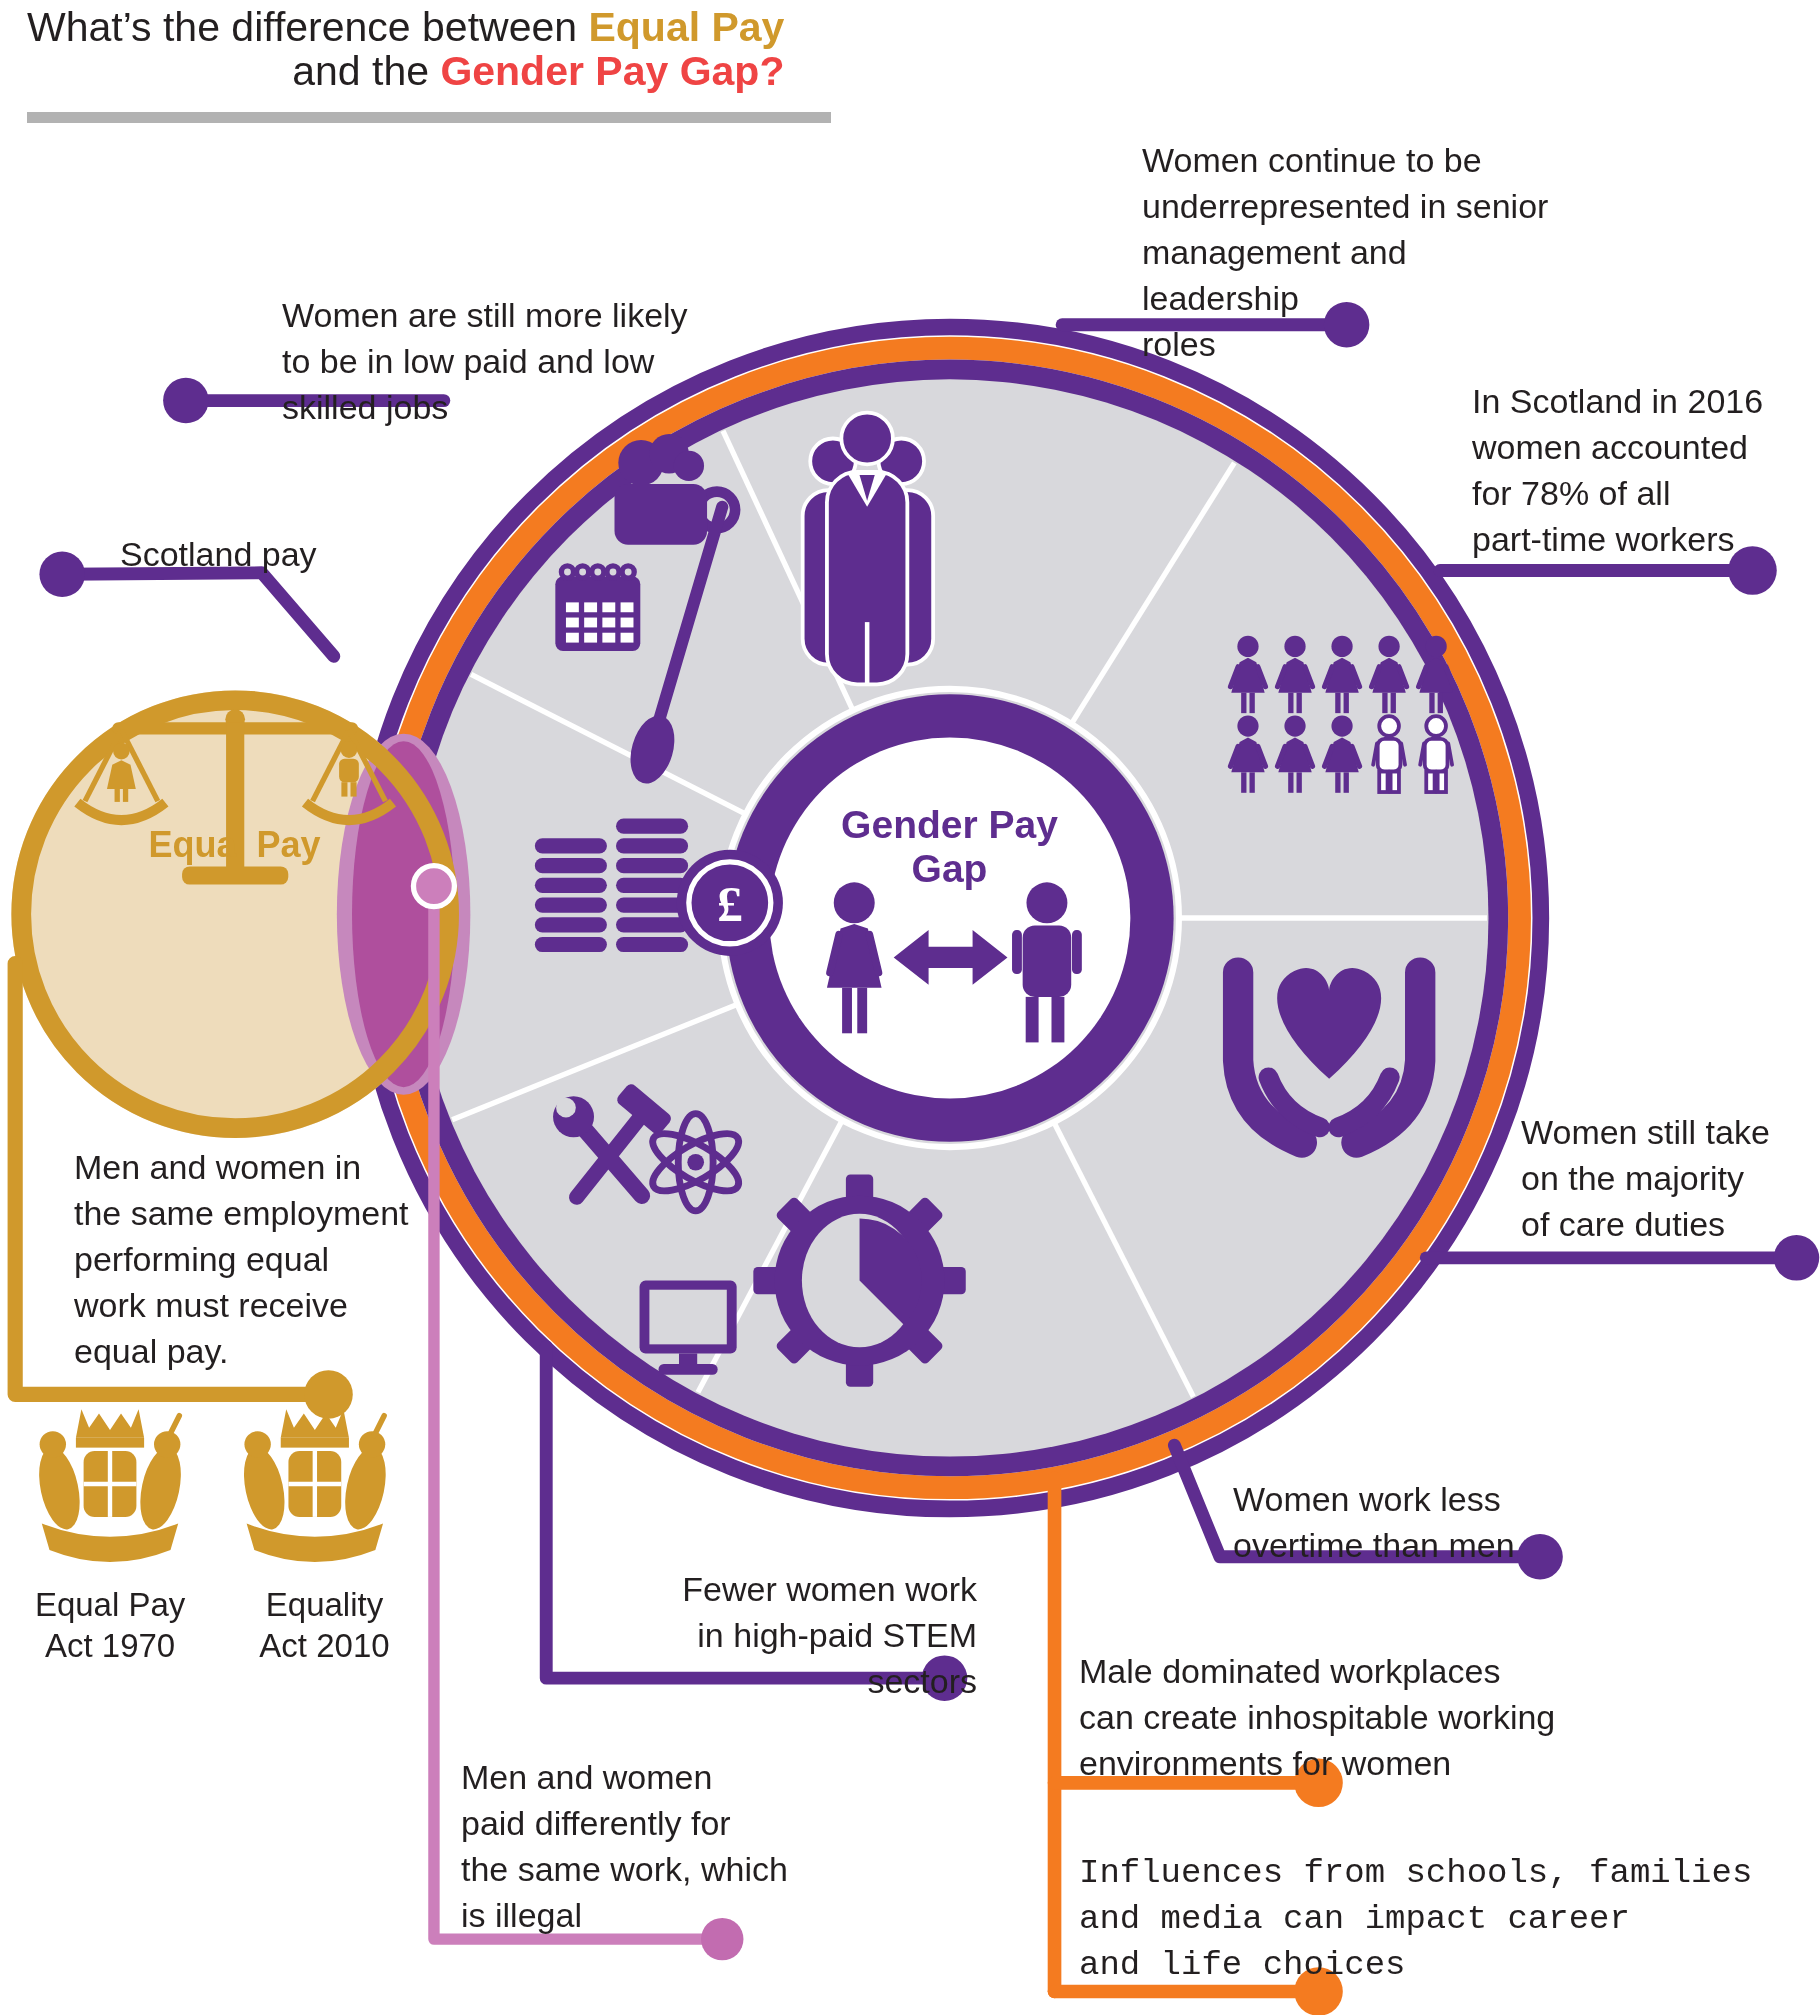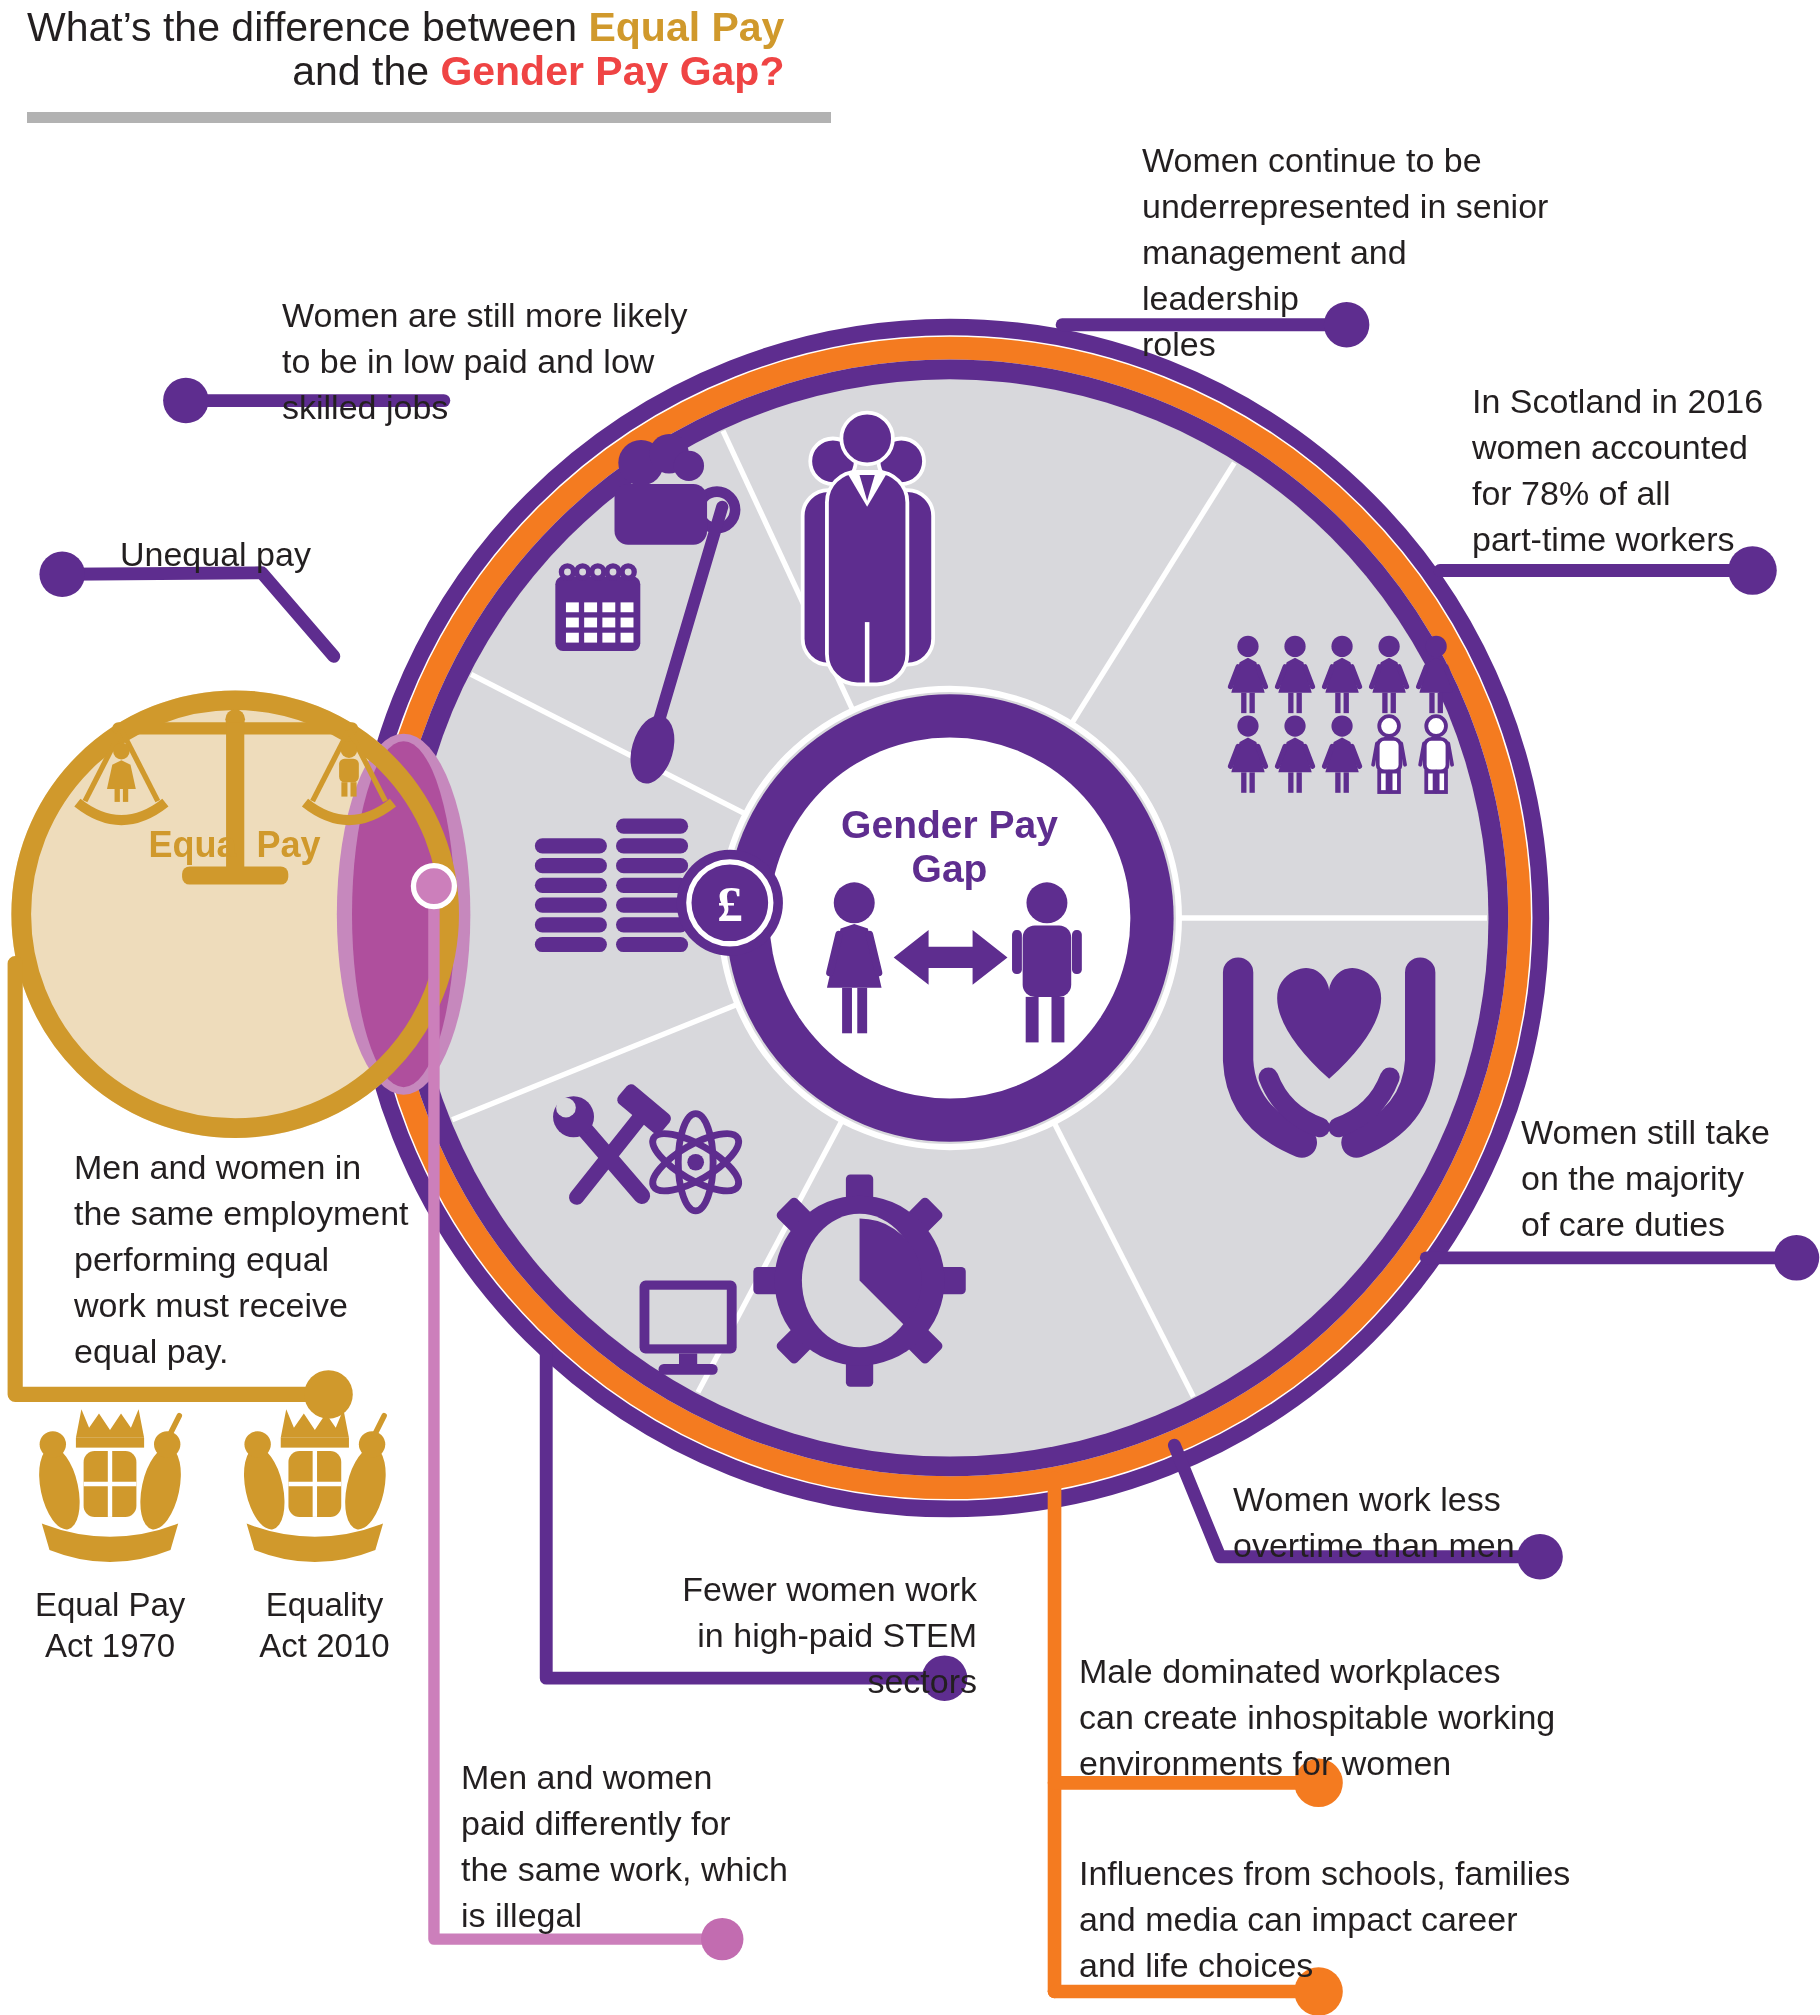--- a/index.html
+++ b/index.html
@@ -332,35 +332,35 @@
 underrepresented in senior
 management and leadership
 roles</div>
   <div class="txt" style="left:1472px;top:378px;width:341px;">In Scotland in 2016
 women accounted
 for 78% of all
 part-time workers</div>
   <div class="txt" style="left:282px;top:258px;width:455px;margin-top:34px;">Women are still more likely
 to be in low paid and low
 skilled jobs</div>
-  <div class="txt" style="left:120px;top:531px;width:319px;">Unequal pay</div>
+  <div class="txt" style="left:120px;top:531px;width:319px;">Scotland pay</div>
   <div class="txt" style="left:30px;top:1144px;width:410px;margin-left:44px;">Men and women in
 the same employment
 performing equal
 work must receive
 equal pay.</div>
   <div class="txt" style="left:1521px;top:1109px;width:296px;">Women still take
 on the majority
 of care duties</div>
   <div class="txt" style="left:1233px;top:1460px;width:364px;margin-top:16px;">Women work less
 overtime than men</div>
   <div class="txt" style="left:1079px;top:1648px;width:683px;">Male dominated workplaces
 can create inhospitable working
 environments for women</div>
-  <div class="txt" style="left:1079px;top:1850px;width:683px;">Influences from schools, families
+  <div class="txt" style="left:1079px;top:1850px;width:683px;font-family:Liberation Mono, monospace;">Influences from schools, families
 and media can impact career
 and life choices</div>
   <div class="txt" style="left:567px;top:1566px;width:410px;text-align:right;">Fewer women work
 in high-paid STEM
 sectors</div>
   <div class="txt" style="left:461px;top:1754px;width:395px;">Men and women
 paid differently for
 the same work, which
 is illegal</div>
 

